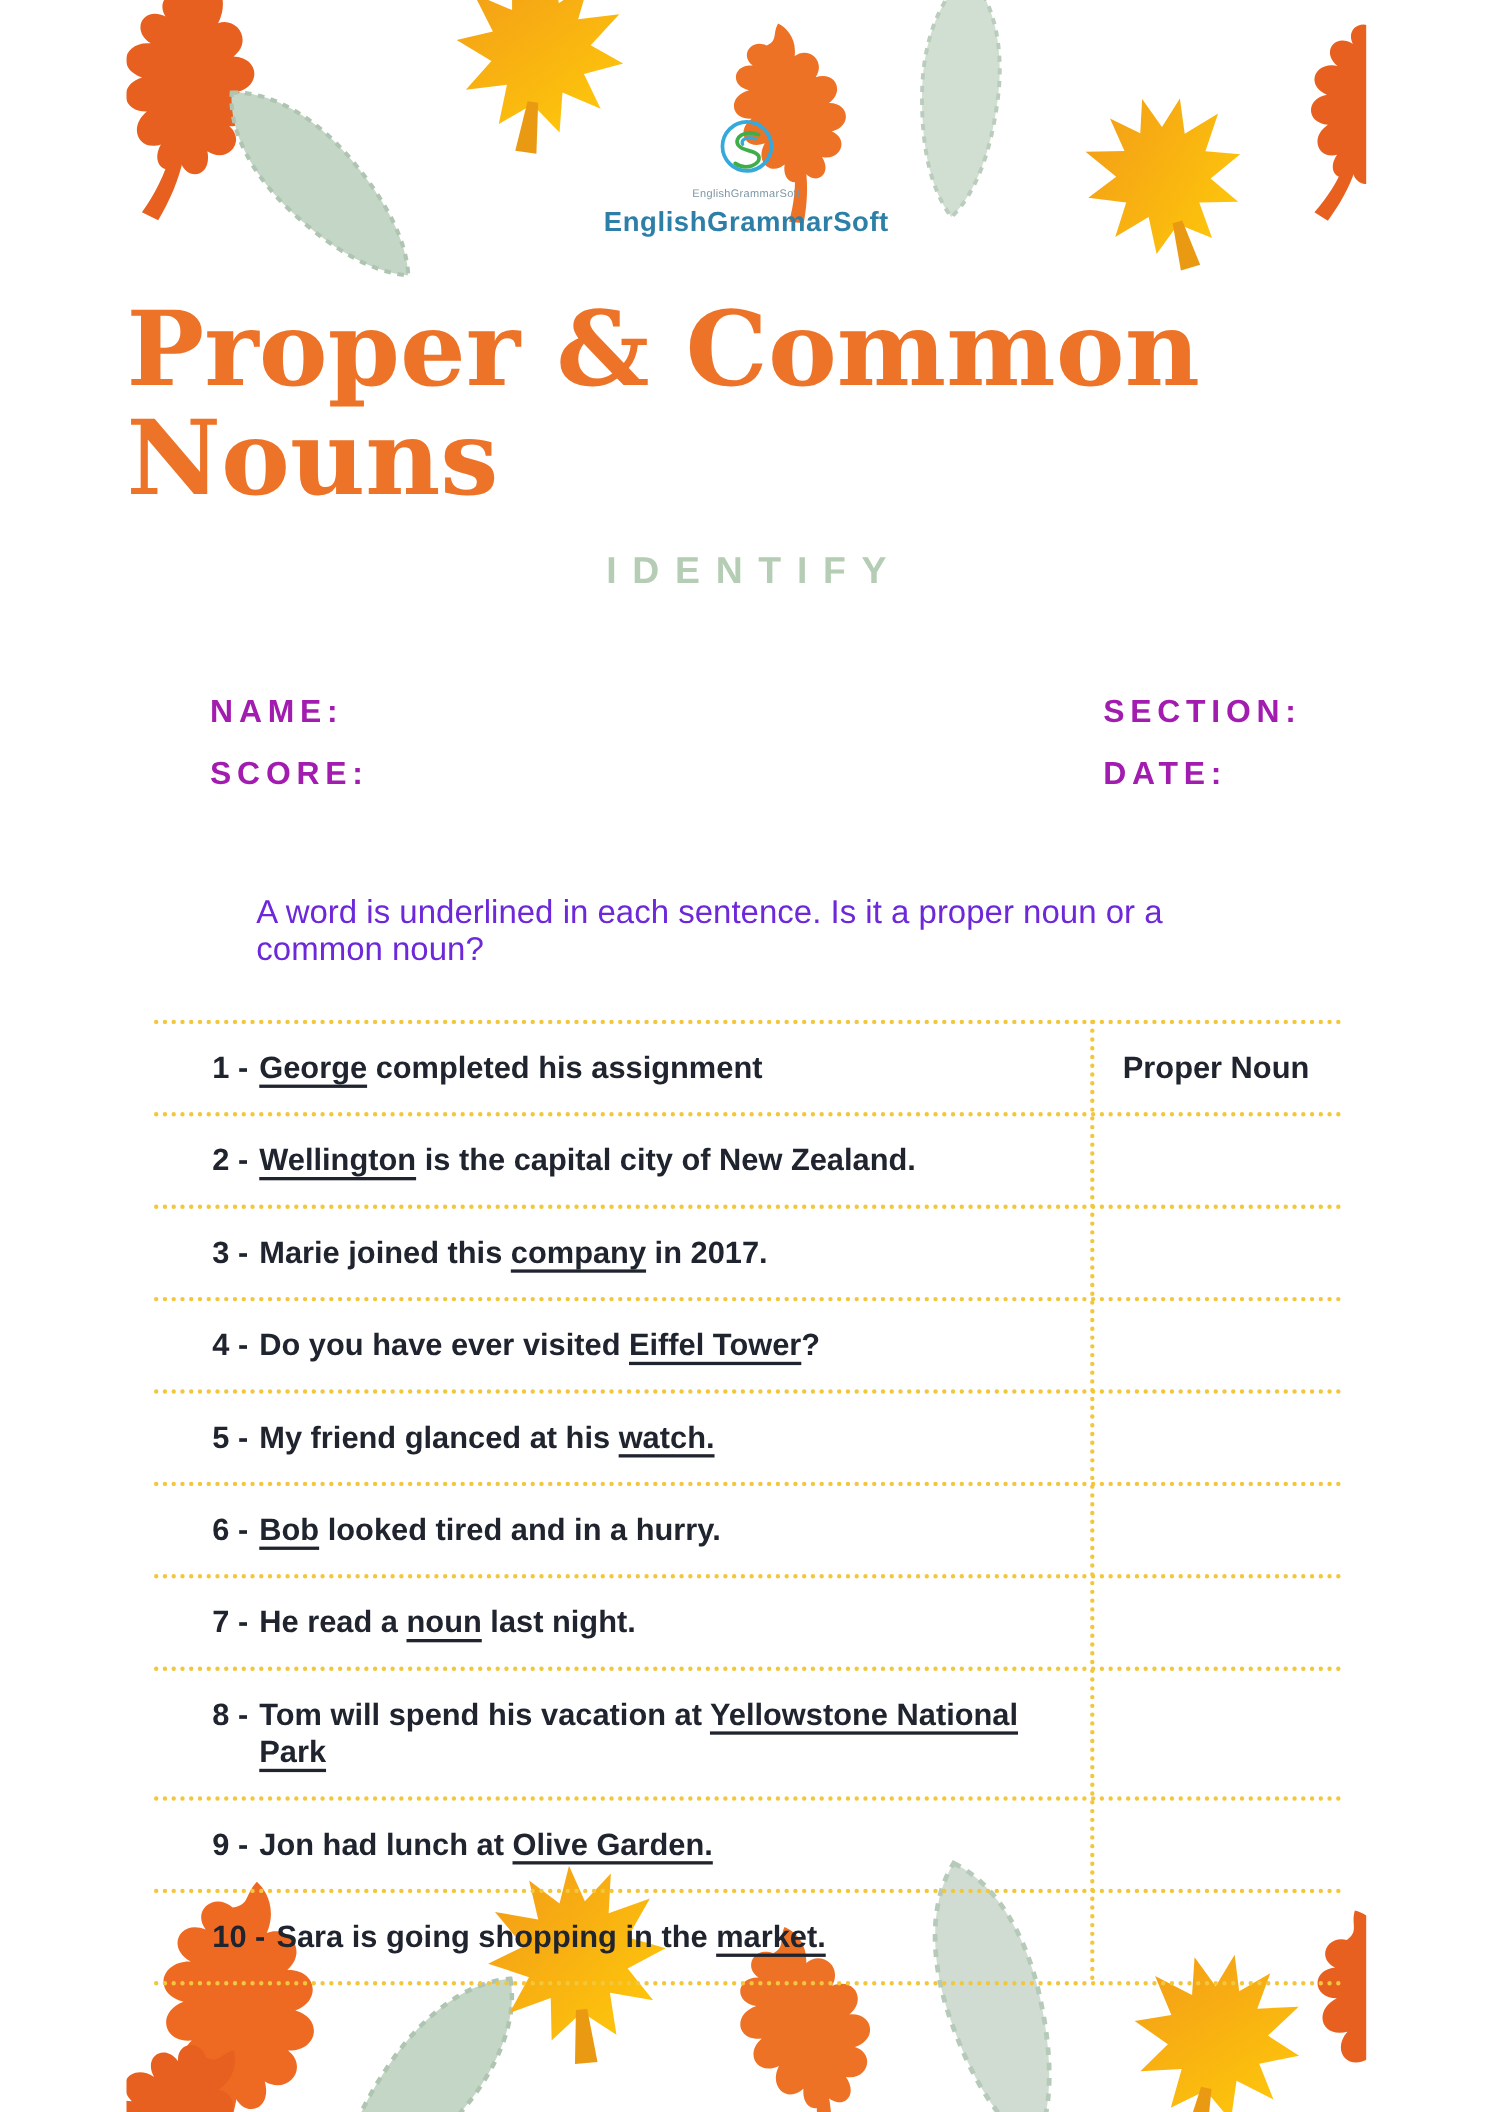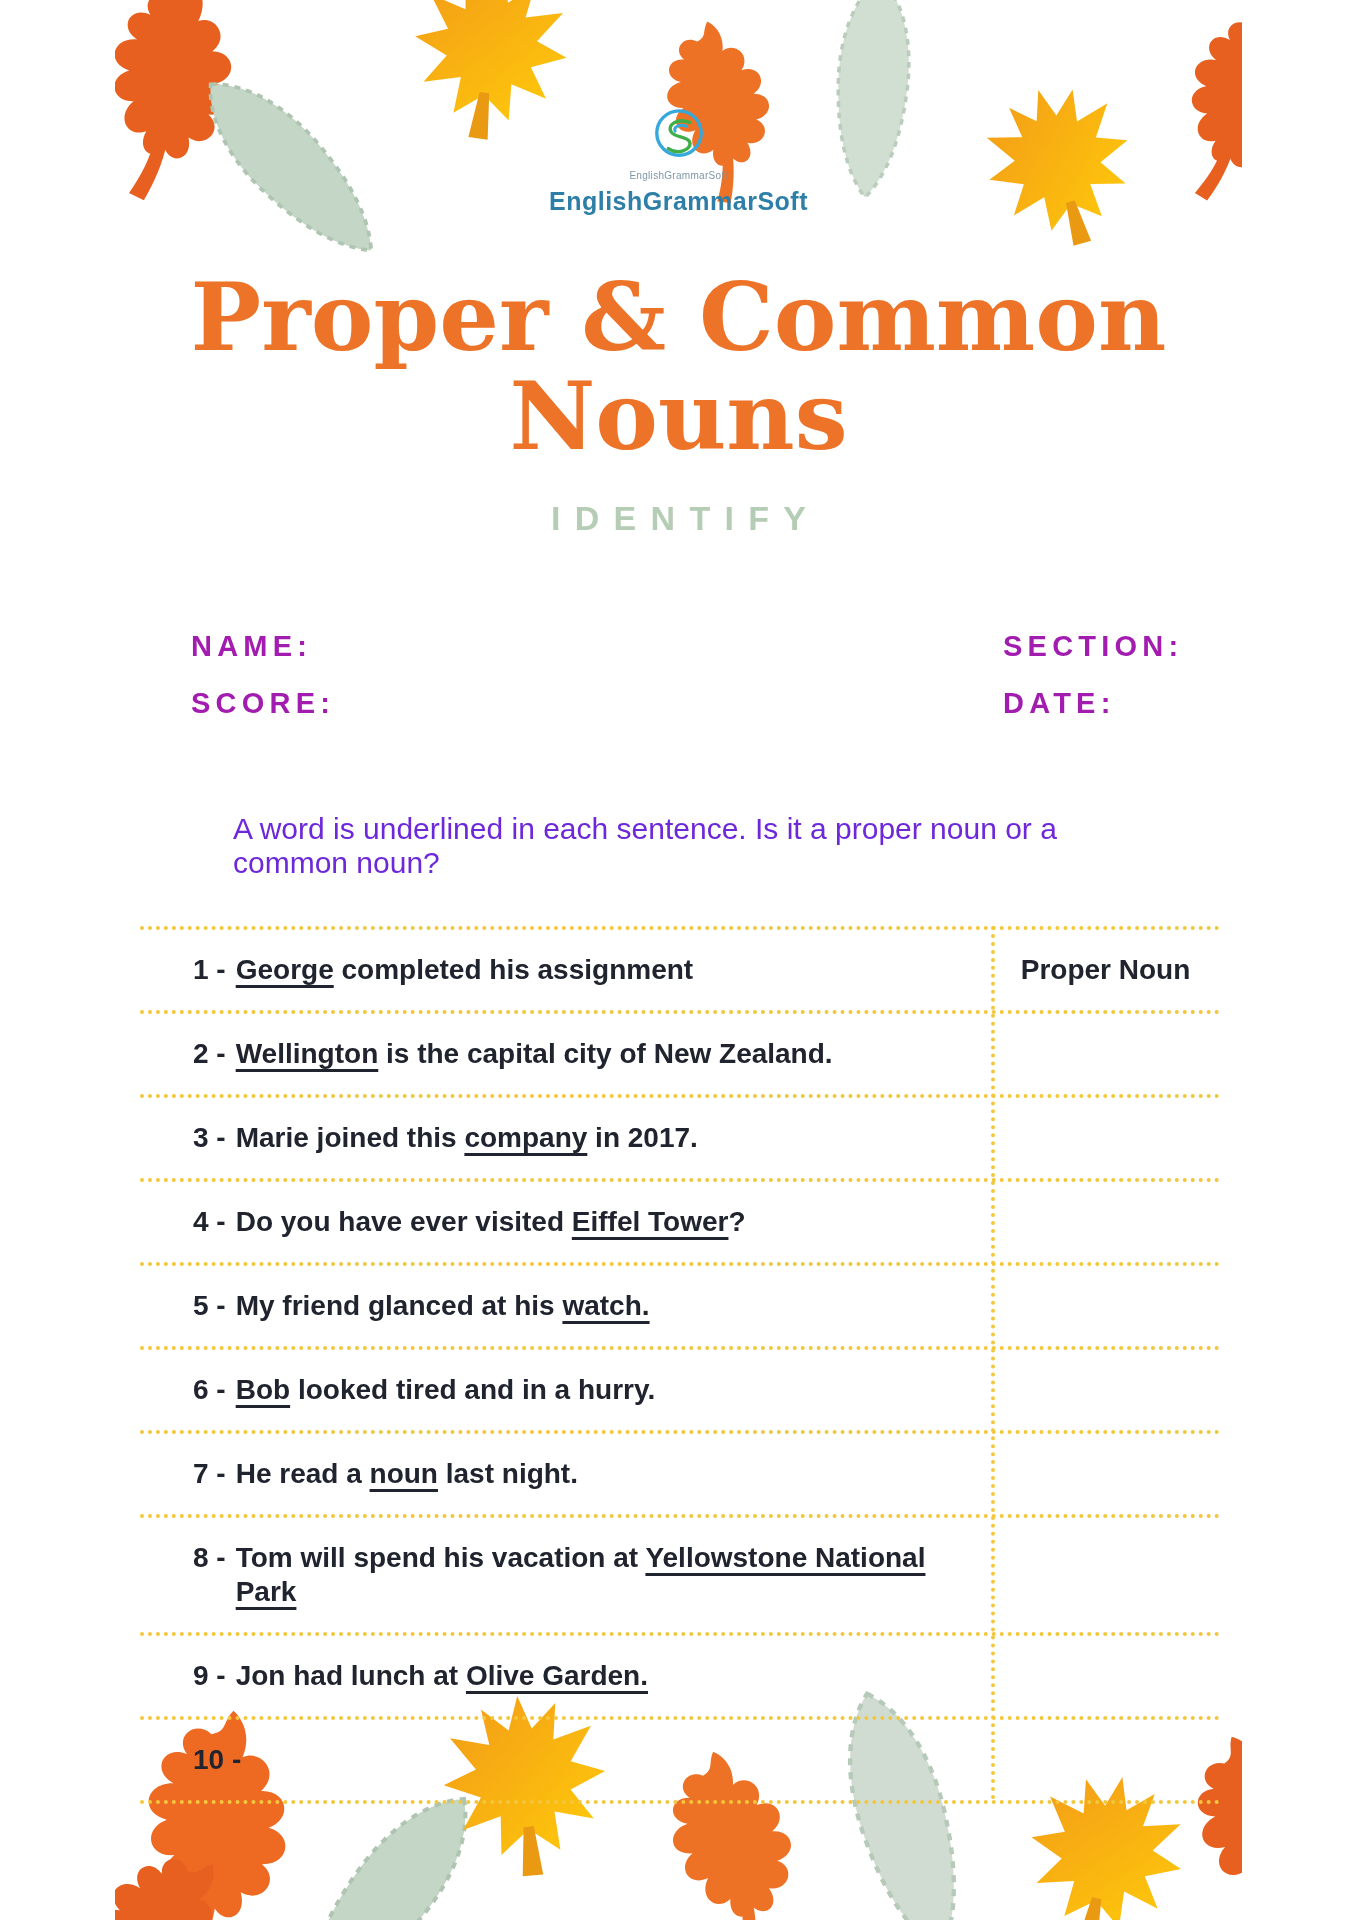--- a/index.html
+++ b/index.html
@@ -12,21 +12,21 @@
   .content{position:relative;z-index:2;padding-top:106px;}
 
   
   .logo-wrap{text-align:center;}
   .logo-mark{display:inline-block;}
   .logo-caption{font-size:10px;color:#7d97a6;letter-spacing:.03em;margin-top:2px;}
   .brand-name{font-size:25px;font-weight:700;color:#2d7fa8;margin-top:6px;letter-spacing:.02em;}
 
   
   .title{
-    margin-top:52px;text-align:center;
+    margin-top:52px;
     font-family:"DejaVu Serif","Liberation Serif",serif;
     font-weight:700;font-size:94px;line-height:1.05;color:#ed7329;
   }
   .subtitle{
     margin-top:34px;text-align:center;
     font-size:34px;font-weight:700;color:#b6cdb5;
     letter-spacing:.42em;text-indent:.42em;
   }
 
   
@@ -227,20 +227,21 @@
           <div class="row">
             <div class="cell-q">
               <span class="num">9 -</span>
               <span class="sentence"><span>Jon had lunch at </span><span class="u">Olive Garden.</span></span>
             </div>
             <div class="cell-a"></div>
           </div>
           <div class="row">
             <div class="cell-q">
               <span class="num">10 -</span>
+              <span class="sentence"><span>Sara is going shopping in the </span><span class="u">market.</span></span>
             </div>
             <div class="cell-a"></div>
           </div>
         </div>
     </div>
 
   </div>
 </div>
 
 </body></html>

